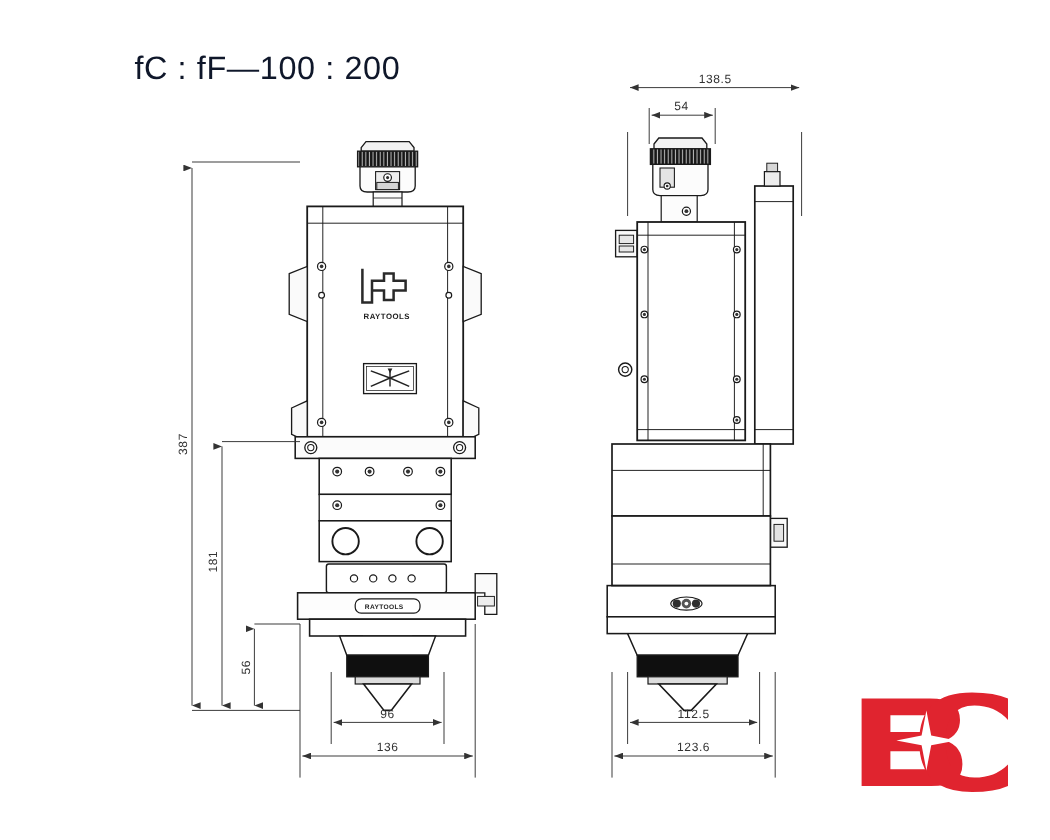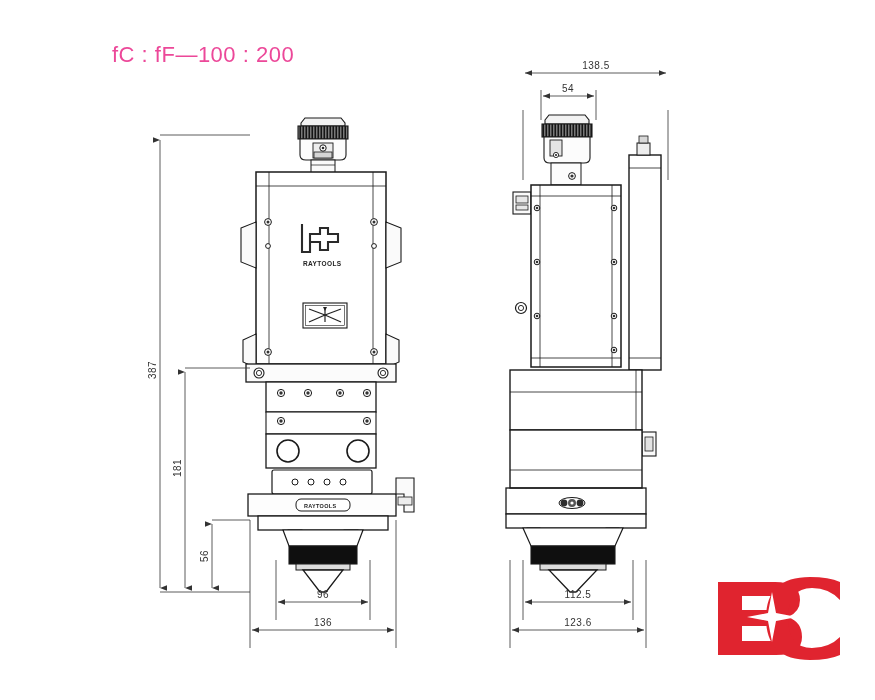--- a/index.html
+++ b/index.html
@@ -4,21 +4,21 @@
 <style>
   html,body{margin:0;padding:0;}
   body{
     width:875px;height:700px;background:#ffffff;
     font-family:"Liberation Sans", sans-serif;
     position:relative;overflow:hidden;
   }
   #stage{position:absolute;left:0;top:0;width:875px;height:700px;}
   .title{
     position:absolute;left:112px;top:42px;
-    font-size:22px;color:#ec4899;letter-spacing:0.5px;
+    font-size:27px;color:#0f172a;letter-spacing:0.5px;
     white-space:nowrap;font-family:"Liberation Sans", sans-serif;
   }
   svg{position:absolute;left:0;top:0;}
   .dimtxt{font-family:"Liberation Sans", sans-serif;font-size:10px;fill:#333;letter-spacing:0.5px;}
   .logotxt{font-family:"Liberation Sans", sans-serif;font-size:6.5px;fill:#222;font-weight:bold;letter-spacing:0.4px;}
   .badgetxt{font-family:"Liberation Sans", sans-serif;font-size:5.5px;fill:#222;font-weight:bold;letter-spacing:0.3px;}
 </style>
 </head>
 <body>
 

